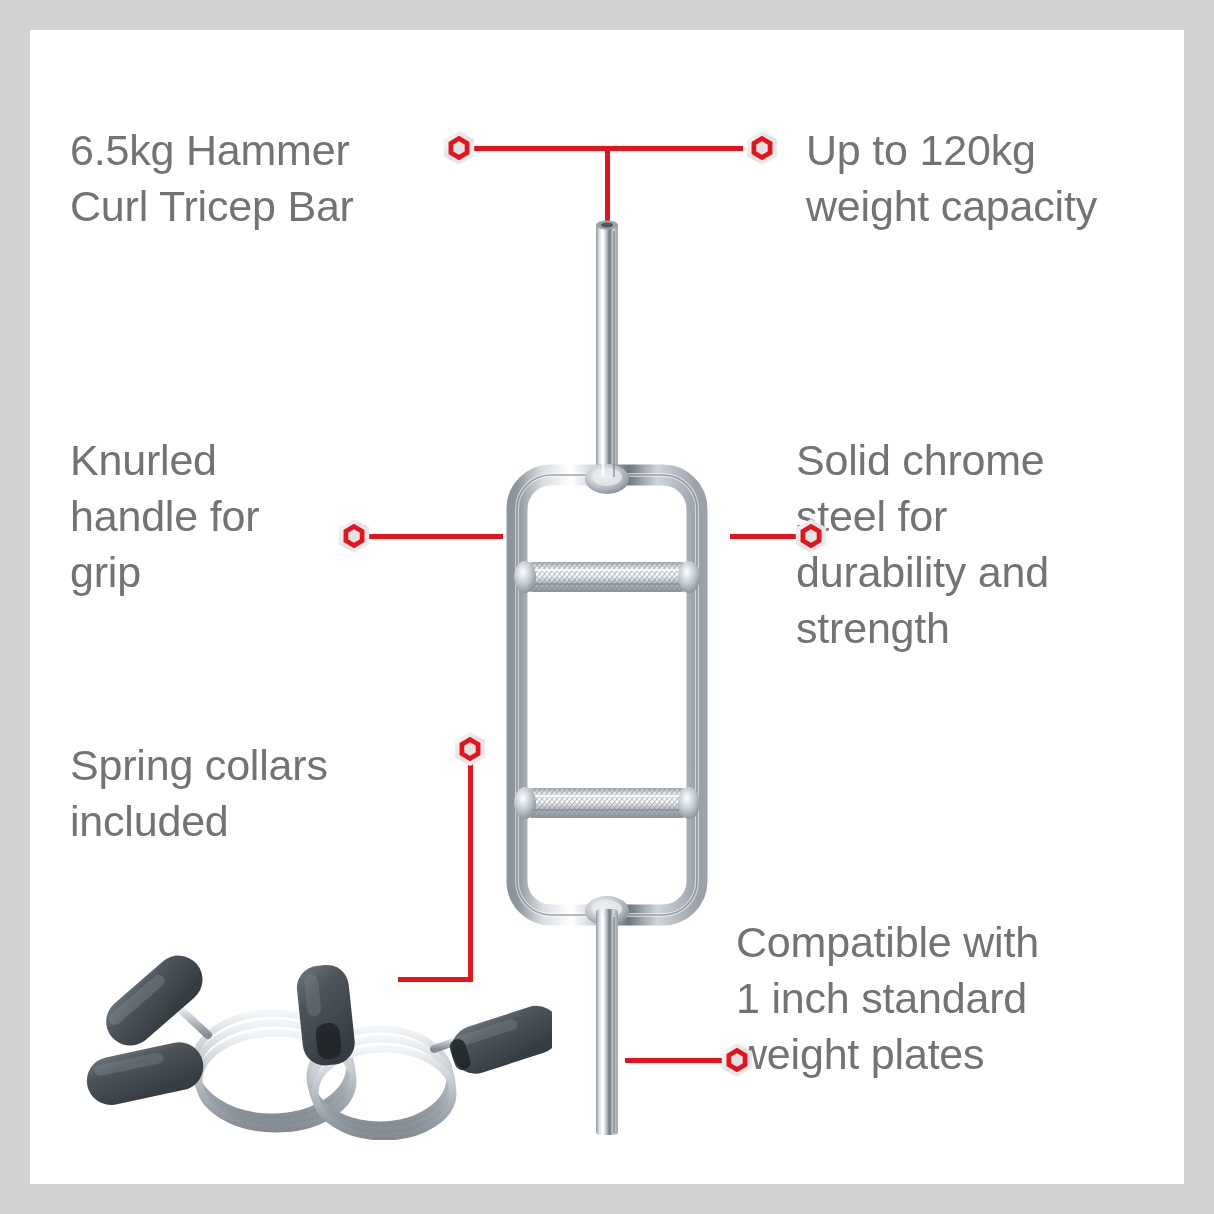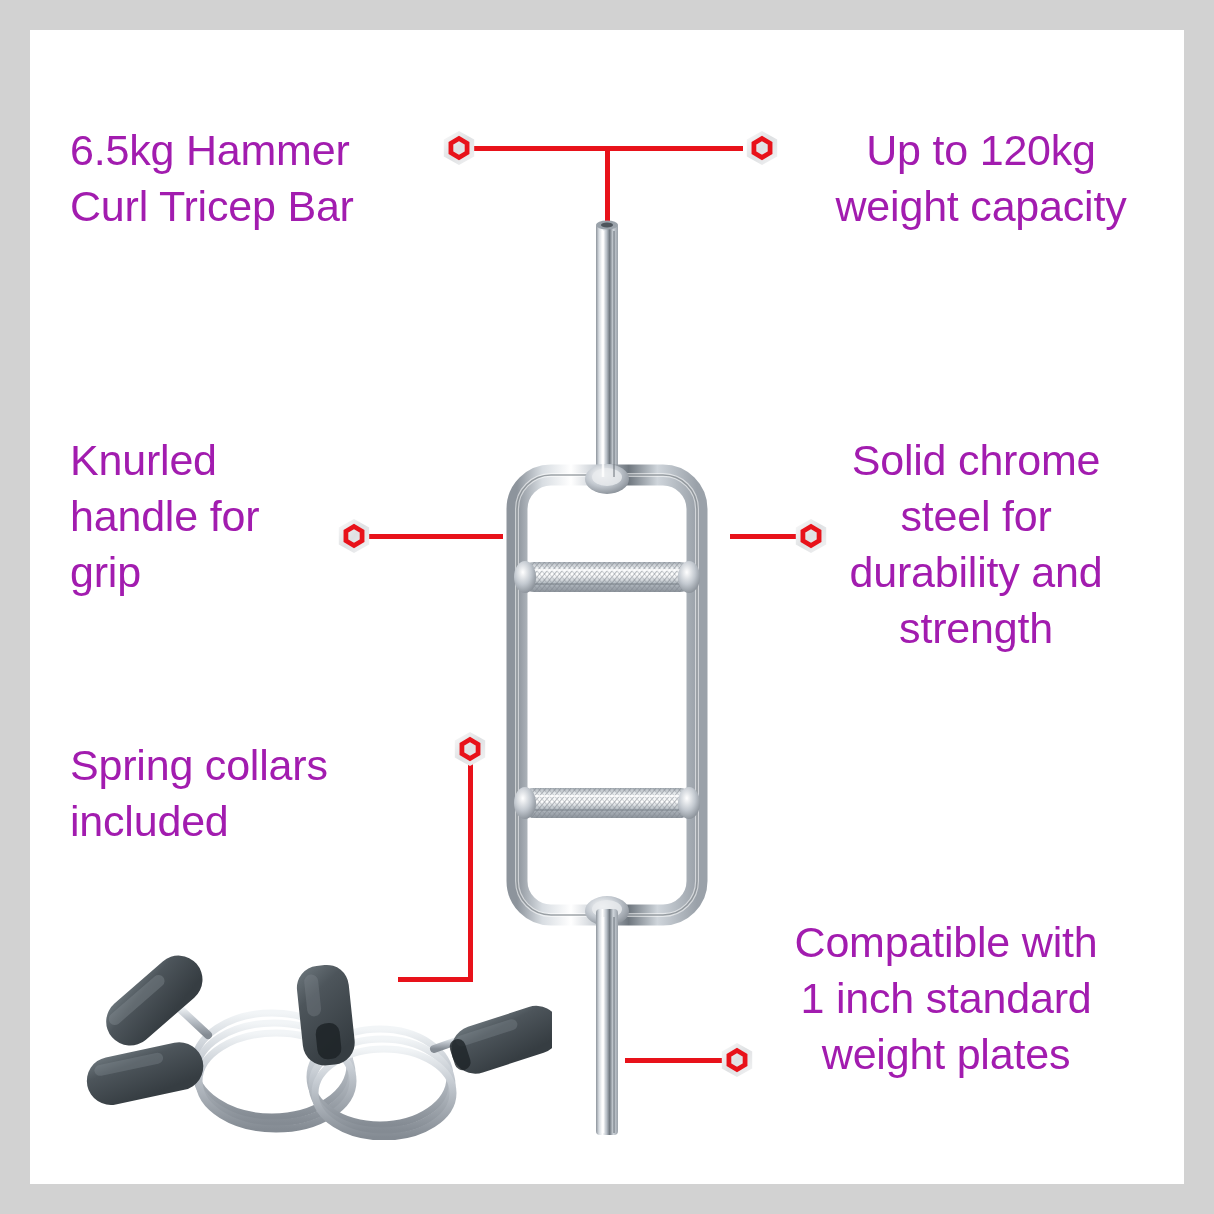--- a/index.html
+++ b/index.html
@@ -12,29 +12,29 @@
   }
   #frame {
     position: absolute;
     left: 30px; top: 30px;
     width: 1154px; height: 1154px;
     background: #ffffff;
   }
   
   .callout {
     position: absolute;
-    color: #a21caf;
+    color: #737373;
     font-size: 43px;
     line-height: 1.30;
     font-weight: 400;
     letter-spacing: -0.2px;
     white-space: pre-line;
   }
   .callout.left  { text-align: left; }
-  .callout.right { text-align: center; }
+  .callout.right { text-align: left; }
 
   #txt-weight-bar   { left: 40px;  top: 93px;  width: 400px; }
   #txt-capacity     { right: 28px; top: 93px;  width: 350px; }
   #txt-knurled      { left: 40px;  top: 403px; width: 300px; }
   #txt-chrome       { right: 28px; top: 403px; width: 360px; }
   #txt-collars      { left: 40px;  top: 708px; width: 400px; }
   #txt-compatible   { right: 28px; top: 865px; width: 420px; margin-top: 20px; }
 
   
   .hex-marker {

